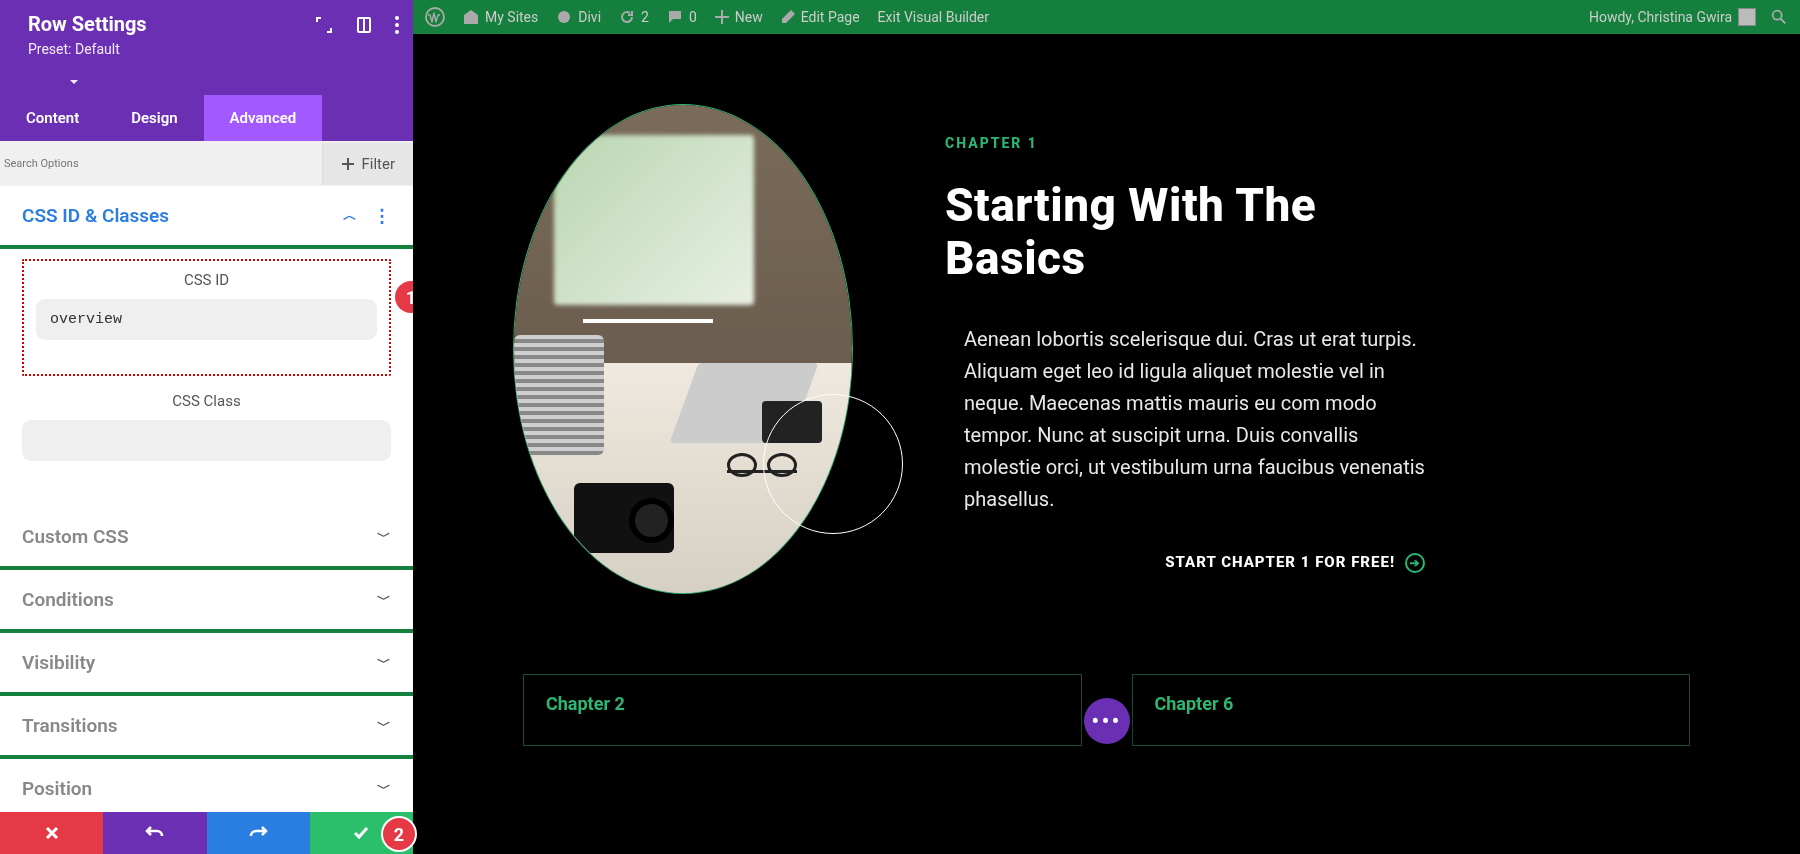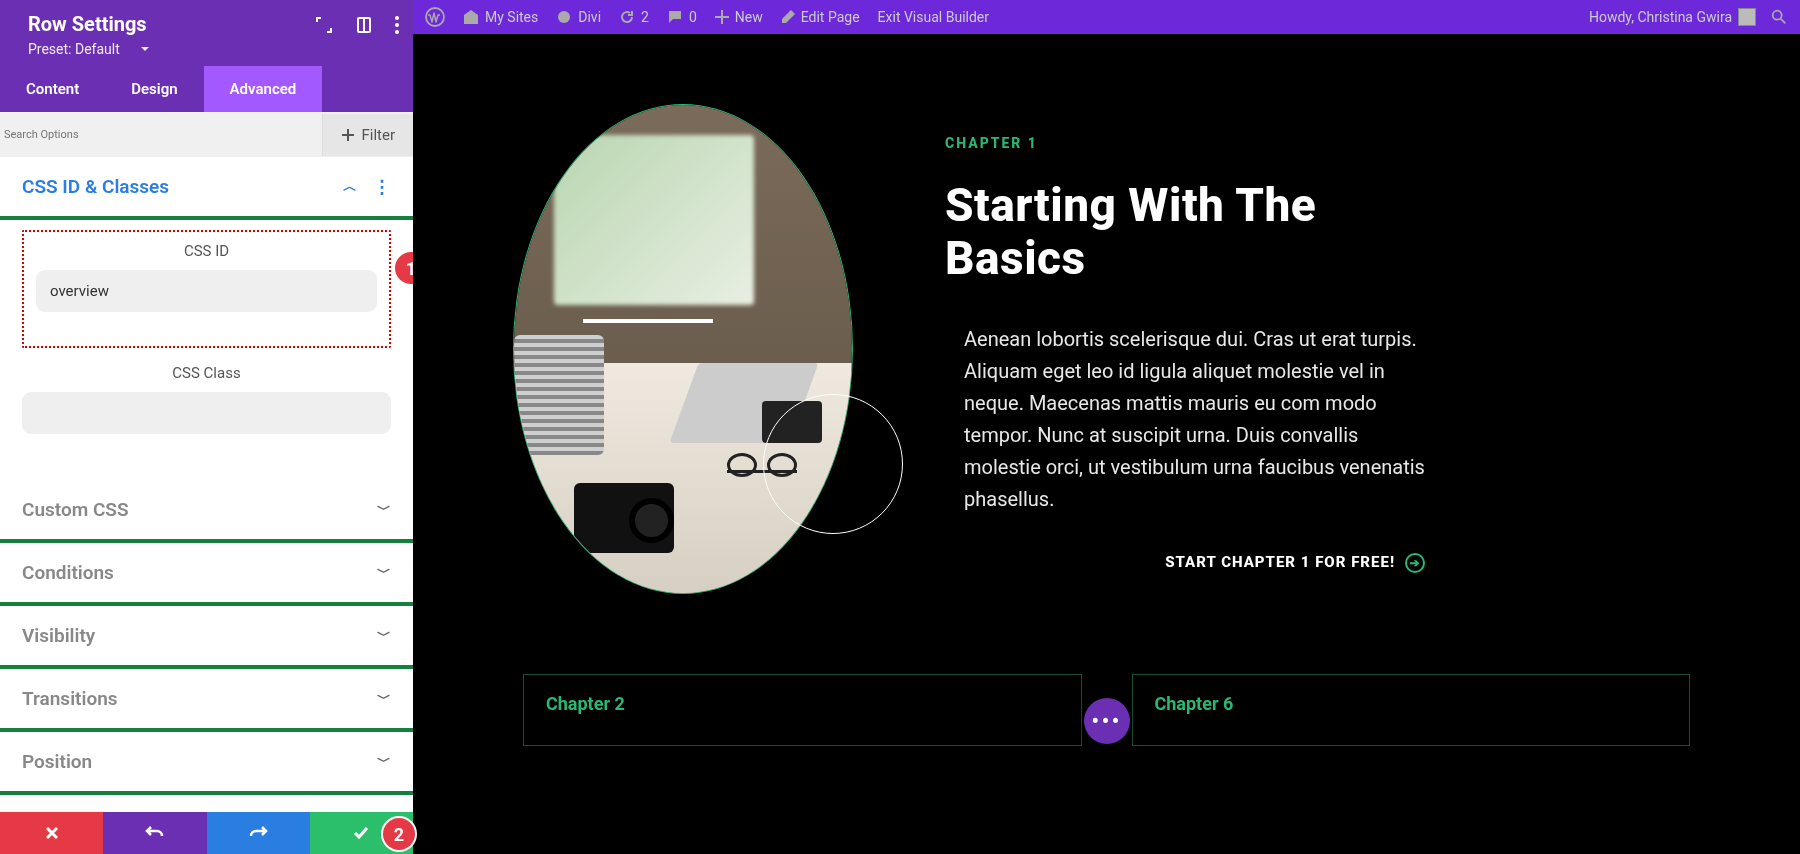--- a/index.html
+++ b/index.html
@@ -1,31 +1,31 @@
 <!DOCTYPE html>
 <html><head>
 <meta charset="utf-8">
 <style>
   * { margin: 0; padding: 0; box-sizing: border-box; font-family: -apple-system, BlinkMacSystemFont, "Segoe UI", Roboto, Helvetica, Arial, sans-serif; }
   html, body { width: 1800px; height: 854px; overflow: hidden; background: #0a0a0a; }
 
   
-  .wp-admin-bar { position: absolute; top: 0; left: 413px; right: 0; height: 34px; background: #6d28d9; color: #ccc; display: flex; align-items: center; font-size: 14px; z-index: 10; }
+  .wp-admin-bar { position: absolute; top: 0; left: 413px; right: 0; height: 34px; background: #15803d; color: #ccc; display: flex; align-items: center; font-size: 14px; z-index: 10; }
   .wp-admin-bar .left-group { display: flex; align-items: center; gap: 18px; padding-left: 12px; }
   .wp-admin-bar .right-group { margin-left: auto; display: flex; align-items: center; gap: 14px; padding-right: 12px; }
   .wp-admin-bar .item { display: flex; align-items: center; gap: 6px; cursor: pointer; white-space: nowrap; }
   .wp-admin-bar .wp-logo svg { width: 20px; height: 20px; }
   .wp-admin-bar .avatar { width: 18px; height: 18px; background: #bbb; border: 1px solid #888; display: inline-block; }
   .wp-admin-bar .search-icon svg { width: 18px; height: 18px; }
 
   
   .settings-panel { position: absolute; top: 0; left: 0; width: 413px; height: 854px; background: #fff; display: flex; flex-direction: column; font-size: 15px; }
   .panel-header { background: #6b2fb3; color: #fff; padding: 12px 18px 8px 28px; position: relative; }
   .panel-header .title { font-size: 20px; font-weight: 700; margin-bottom: 4px; }
-  .panel-header .preset { font-size: 14px; opacity: .9; display: inline-flex; align-items: center; gap: 20px; cursor: pointer; }
+  .panel-header .preset { font-size: 14px; opacity: .9; display: inline-flex; align-items: center; gap: 20px; cursor: pointer; flex-direction: column; }
   .panel-header .icons { position: absolute; right: 14px; top: 16px; display: flex; gap: 22px; }
   .panel-header .icons span { cursor: pointer; display: inline-flex; }
 
   .panel-tabs { display: flex; background: #6b2fb3; }
   .panel-tabs .tab { flex: 0 0 auto; padding: 14px 26px; color: #fff; font-weight: 600; font-size: 15px; cursor: pointer; }
   .panel-tabs .tab.active { background: #a259ff; }
 
   .search-row { display: flex; align-items: center; background: #f0f0f0; }
   .search-row input { flex: 1; border: none; background: transparent; padding: 16px 4px; font-size: 11px; color: #888; outline: none; }
   .search-row .filter-btn { display: flex; align-items: center; gap: 6px; padding: 12px 18px; background: #e6e6e6; color: #555; font-size: 15px; cursor: pointer; border-left: 1px solid #ddd; }
@@ -33,21 +33,21 @@
   .panel-body { flex: 1; overflow-y: auto; position: relative; }
   .section-header { padding: 18px 22px; font-size: 19px; font-weight: 600; color: #888; border-bottom: 4px solid #15803d; cursor: pointer; display: flex; align-items: center; justify-content: space-between; }
   .section-header.open { color: #2a7de1; }
   .section-header .chev { font-size: 14px; color: #2a7de1; }
   .section-header .more { color: #2a7de1; font-size: 18px; margin-left: 8px; }
   .section-header .chev.grey { color: #666; }
 
   .section-body { padding: 10px 22px 26px 22px; }
   .field-block { margin-bottom: 20px; }
   .field-label { font-size: 15px; color: #555; margin-bottom: 10px; text-align: center; }
-  .text-input { width: 100%; background: #efefef; border: none; border-radius: 9px; padding: 12px 14px; font-size: 15px; color: #333; outline: none; }
+  .text-input { width: 100%; background: #efefef; border: none; border-radius: 9px; padding: 12px 14px; font-size: 15px; color: #333; outline: none; font-family: Liberation Mono, monospace; }
 
   .highlight-box { border: 2px dotted #d40000; border-radius: 2px; padding: 10px 12px 14px 12px; position: relative; }
   .annotation-badge { position: absolute; width: 32px; height: 32px; border-radius: 50%; background: #e63946; color: #fff; font-weight: 700; font-size: 18px; display: flex; align-items: center; justify-content: center; box-shadow: 0 0 0 2px #fff; z-index: 50; }
 
   
   .panel-body::-webkit-scrollbar { width: 6px; }
   .panel-body::-webkit-scrollbar-thumb { background: #555; border-radius: 3px; }
 
   
   .panel-footer { height: 42px; display: flex; position: relative; }

